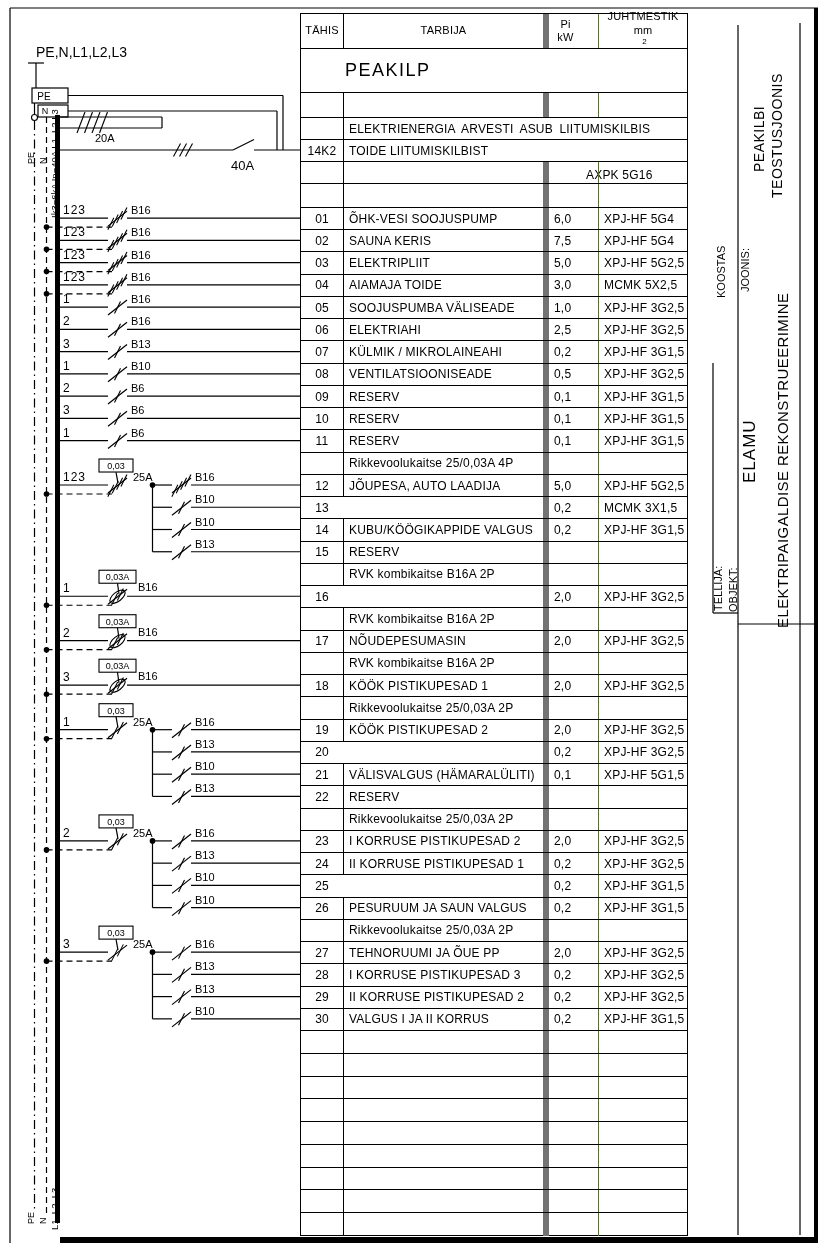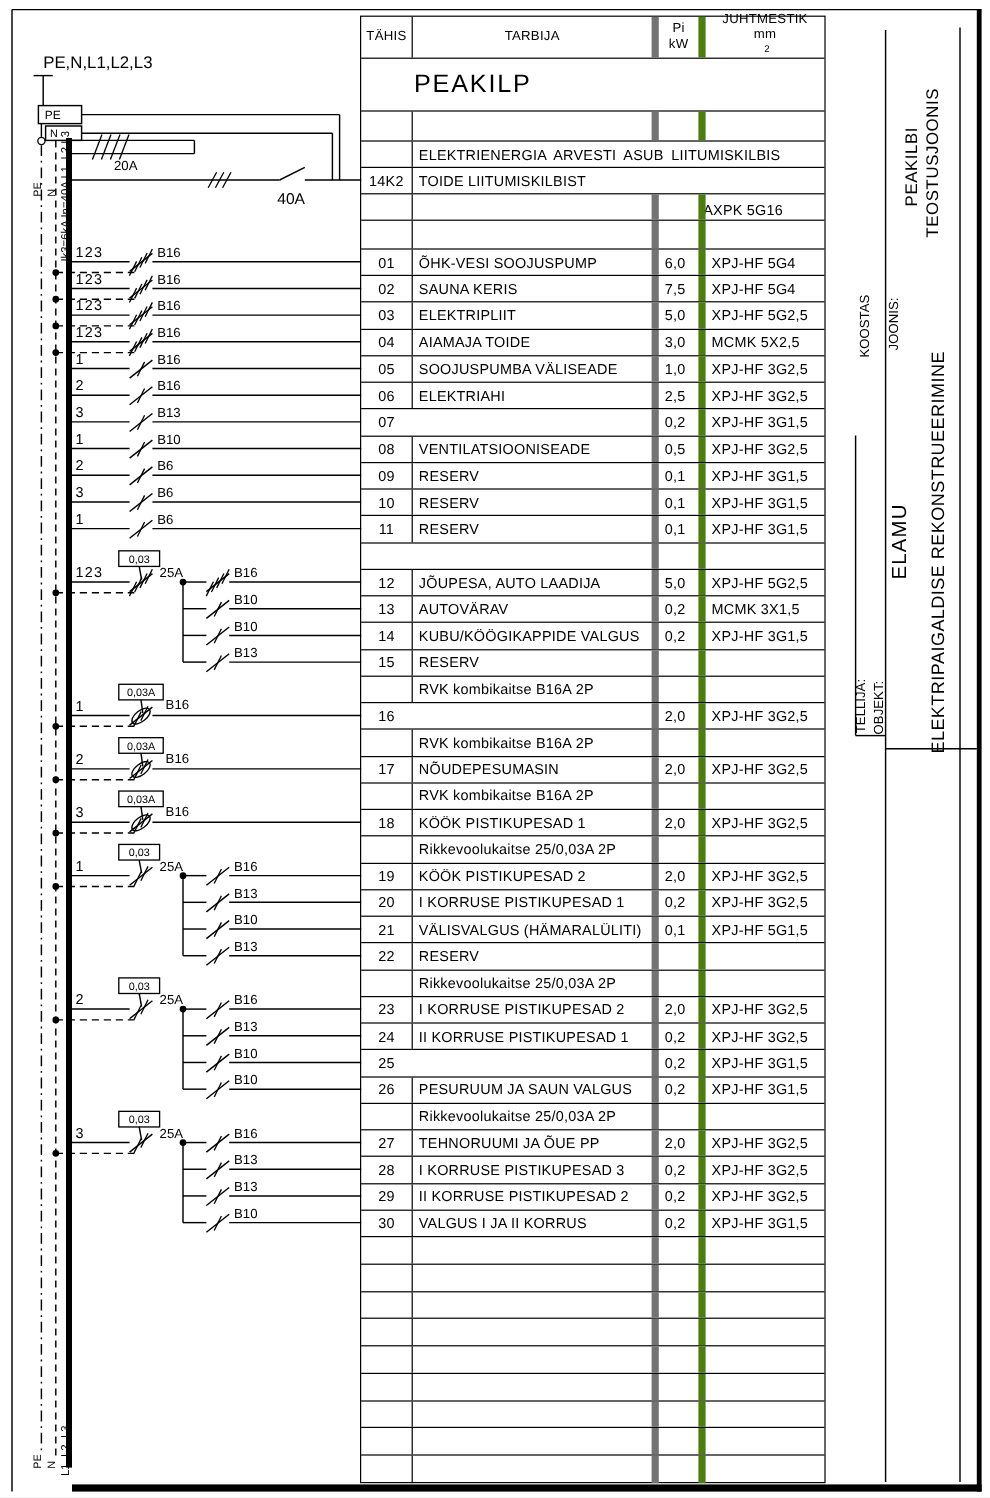--- a/index.html
+++ b/index.html
@@ -10,27 +10,27 @@
   
   #circuit-table{position:absolute;left:300px;top:13px;width:388px;height:1223px;
                  border:1.2px solid #000;box-sizing:border-box;}
   .trow{position:absolute;left:0;width:100%;border-bottom:1px solid #000;box-sizing:border-box;}
   .trow.noline{border-bottom:none;}
   .cell{position:absolute;top:0;bottom:0;display:flex;align-items:center;box-sizing:border-box;
         font-size:12px;letter-spacing:0.2px;white-space:nowrap;overflow:visible;}
   .c1{left:0;width:42px;justify-content:center;}
   .c2{left:42px;width:200px;border-left:1px solid #000;padding-left:5px;}
   .c3{left:242px;width:39px;border-left:6px solid #737373;padding-left:5px;}
-  .c4{left:281px;right:0;border-left:6px solid #4d7c0f;padding-left:5px;}
+  .c4{left:297px;right:0;border-left:1px solid #4d7c0f;padding-left:5px;}
   .merged{left:42px;right:0;border-left:1px solid #000;padding-left:5px;}
   .fullw{left:0;right:0;}
   .hdr{font-size:11px;flex-direction:column;justify-content:center;line-height:1.2;
        padding-left:0;text-align:center;}
   .hdr span{display:block;}
-  .title-big{font-size:21px;letter-spacing:1.5px;padding-left:44px;}
+  .title-big{font-size:18px;letter-spacing:1.5px;padding-left:44px;}
   .cable-abs{position:absolute;left:242px;margin-top:48px;}
   sup{font-size:8px;}
   
   .vtext{position:absolute;transform-origin:0 0;transform:rotate(-90deg);
          white-space:nowrap;line-height:1;}
 </style>
 </head>
 <body>
 
 <div class="page">
@@ -434,20 +434,21 @@
           <div class="cell c4">XPJ-HF 3G2,5</div>
         </div>
         <div class="trow" style="top: 305.22px; height: 22.24px;">
           <div class="cell c1">06</div>
           <div class="cell c2">ELEKTRIAHI</div>
           <div class="cell c3">2,5</div>
           <div class="cell c4">XPJ-HF 3G2,5</div>
         </div>
         <div class="trow" style="top: 327.46px; height: 22.24px;">
           <div class="cell c1">07</div>
+          <div class="cell c2">KÜLMIK / MIKROLAINEAHI</div>
           <div class="cell c3">0,2</div>
           <div class="cell c4">XPJ-HF 3G1,5</div>
         </div>
         <div class="trow" style="top: 349.7px; height: 22.24px;">
           <div class="cell c1">08</div>
           <div class="cell c2">VENTILATSIOONISEADE</div>
           <div class="cell c3">0,5</div>
           <div class="cell c4">XPJ-HF 3G2,5</div>
         </div>
         <div class="trow" style="top: 371.95px; height: 22.24px;">
@@ -463,32 +464,32 @@
           <div class="cell c4">XPJ-HF 3G1,5</div>
         </div>
         <div class="trow" style="top: 416.43px; height: 22.24px;">
           <div class="cell c1">11</div>
           <div class="cell c2">RESERV</div>
           <div class="cell c3">0,1</div>
           <div class="cell c4">XPJ-HF 3G1,5</div>
         </div>
         <div class="trow" style="top: 438.68px; height: 22.24px;">
           <div class="cell c1"></div>
+          <div class="cell c2">Rikkevoolukaitse 25/0,03A 4P</div>
           <div class="cell c3"></div>
           <div class="cell c4"></div>
         </div>
         <div class="trow" style="top: 460.92px; height: 22.24px;">
           <div class="cell c1">12</div>
           <div class="cell c2">JÕUPESA, AUTO LAADIJA</div>
           <div class="cell c3">5,0</div>
           <div class="cell c4">XPJ-HF 5G2,5</div>
         </div>
         <div class="trow" style="top: 483.16px; height: 22.24px;">
           <div class="cell c1">13</div>
-          <div class="cell c2">AUTOVÄRAV</div>
           <div class="cell c3">0,2</div>
           <div class="cell c4">MCMK 3X1,5</div>
         </div>
         <div class="trow" style="top: 505.4px; height: 22.24px;">
           <div class="cell c1">14</div>
           <div class="cell c2">KUBU/KÖÖGIKAPPIDE VALGUS</div>
           <div class="cell c3">0,2</div>
           <div class="cell c4">XPJ-HF 3G1,5</div>
         </div>
         <div class="trow" style="top: 527.65px; height: 22.24px;">
@@ -539,21 +540,20 @@
           <div class="cell c4"></div>
         </div>
         <div class="trow" style="top: 705.59px; height: 22.24px; text-align: right;">
           <div class="cell c1">19</div>
           <div class="cell c2">KÖÖK PISTIKUPESAD 2</div>
           <div class="cell c3">2,0</div>
           <div class="cell c4">XPJ-HF 3G2,5</div>
         </div>
         <div class="trow" style="top: 727.84px; height: 22.24px;">
           <div class="cell c1">20</div>
-          <div class="cell c2">I KORRUSE PISTIKUPESAD 1</div>
           <div class="cell c3">0,2</div>
           <div class="cell c4">XPJ-HF 3G2,5</div>
         </div>
         <div class="trow" style="top: 750.08px; height: 22.24px; text-align: right;">
           <div class="cell c1">21</div>
           <div class="cell c2">VÄLISVALGUS (HÄMARALÜLITI)</div>
           <div class="cell c3">0,1</div>
           <div class="cell c4">XPJ-HF 5G1,5</div>
         </div>
         <div class="trow" style="top: 772.32px; height: 22.24px;">

